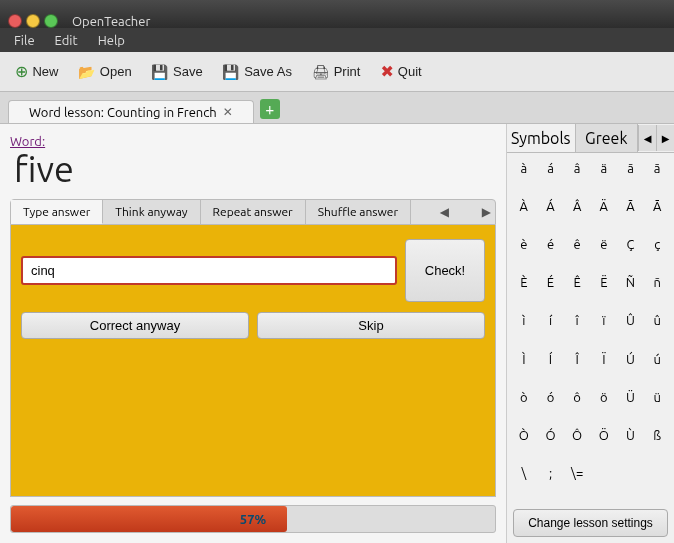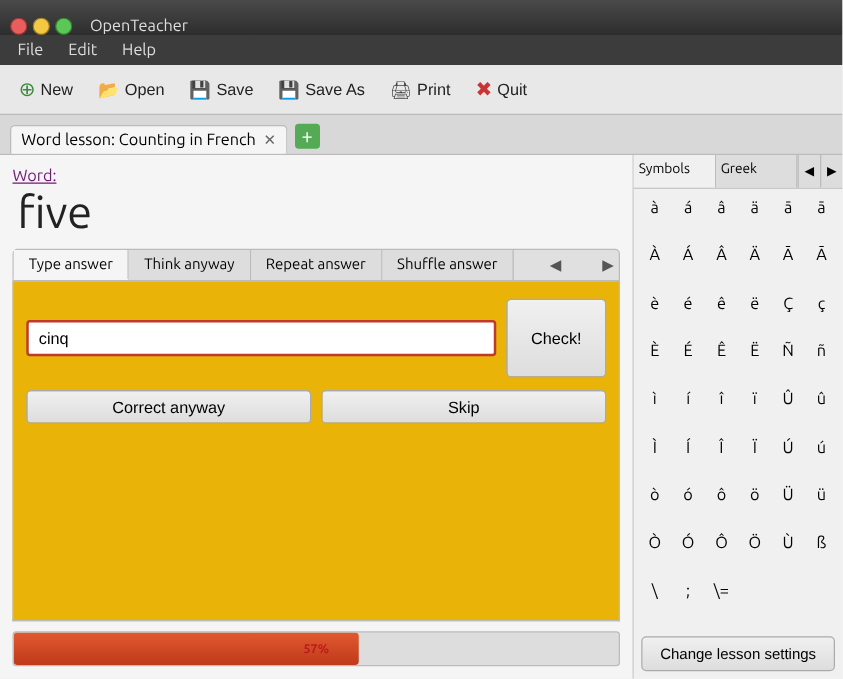--- a/index.html
+++ b/index.html
@@ -93,21 +93,21 @@
       display: flex;
       align-items: flex-end;
       padding: 0 8px;
       border-bottom: 1px solid #bbb;
     }
     .tab {
       background: #e8e8e8;
       border: 1px solid #bbb;
       border-bottom: none;
       border-radius: 4px 4px 0 0;
-      padding: 4px 8px;
+      padding: 4px 20px;
       display: flex;
       align-items: center;
       gap: 6px;
       font-size: 13px;
       cursor: pointer;
     }
     .tab.active { background: #f5f5f5; }
     .tab-close { color: #666; font-size: 12px; cursor: pointer; }
     .tab-add {
       background: #5a5;
@@ -252,43 +252,43 @@
     .progress-bar-fill {
       background: linear-gradient(to bottom, #e05a30, #c0391a);
       height: 100%;
       border-radius: 3px;
     }
     .progress-text {
       position: absolute;
       top: 50%;
       left: 50%;
       transform: translate(-50%, -50%);
-      font-size: 10px;
-      color: #b91c1c;
+      font-size: 13px;
+      color: #0c4a6e;
       font-weight: bold;
     }
 
     
     .right-panel {
       width: 168px;
       border-left: 1px solid #ccc;
       background: #f0f0f0;
       display: flex;
       flex-direction: column;
     }
 
     .symbols-tabs {
       display: flex;
       border-bottom: 1px solid #bbb;
     }
     .sym-tab {
       flex: 1;
       padding: 5px 4px;
-      text-align: left;
-      font-size: 11px;
+      text-align: center;
+      font-size: 16px;
       cursor: pointer;
       background: #ddd;
       border-right: 1px solid #bbb;
     }
     .sym-tab.active { background: #f0f0f0; }
     .sym-tab:last-child { border-right: none; }
     .sym-nav {
       display: flex;
       align-items: center;
     }

